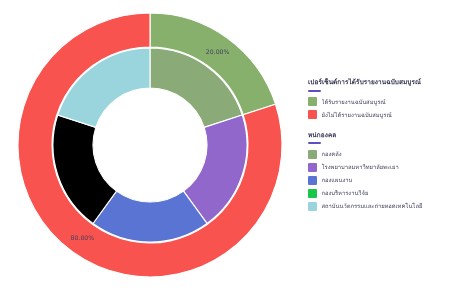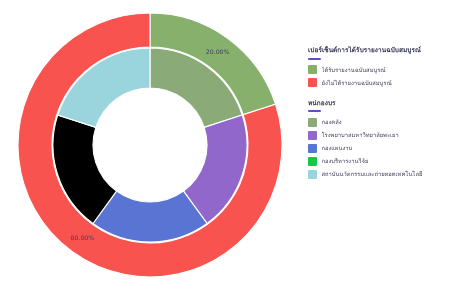--- a/index.html
+++ b/index.html
@@ -20,21 +20,21 @@
   #donut-svg { display: block; width: 300px; height: 295px; }
   .slice-label {
     font-size: 6.2px;
     fill: #3d3d5c;
     font-family: "DejaVu Sans", "Liberation Sans", sans-serif;
   }
 
   
   #legend-panel {
     position: absolute;
-    left: 308px; top: 46px;
+    left: 308px; top: 78px;
     width: 142px;
   }
   .legend-group { margin-bottom: 10px; }
   .legend-title {
     font-size: 6.4px;
     color: #2e2e4a;
     font-weight: bold;
     letter-spacing: .1px;
     line-height: 9px;
     white-space: nowrap;
@@ -104,21 +104,21 @@
         <div class="legend-item">
           <span class="legend-swatch" style="background: rgb(134, 176, 107);"></span>
           <span class="legend-label">ได้รับรายงานฉบับสมบูรณ์</span>
         </div>
         <div class="legend-item">
           <span class="legend-swatch" style="background: rgb(248, 83, 79);"></span>
           <span class="legend-label">ยังไม่ได้รายงานฉบับสมบูรณ์</span>
         </div>
       </div>
       <div class="legend-group">
-        <div class="legend-title">หน่กองบร</div>
+        <div class="legend-title">หน่กองคล</div>
         <div class="legend-rule" style="background: rgb(91, 79, 196);"></div>
         <div class="legend-item">
           <span class="legend-swatch" style="background: rgb(138, 171, 119);"></span>
           <span class="legend-label">กองคลัง</span>
         </div>
         <div class="legend-item">
           <span class="legend-swatch" style="background: rgb(146, 103, 203);"></span>
           <span class="legend-label">โรงพยาบาลมหาวิทยาลัยพะเยา</span>
         </div>
         <div class="legend-item">

